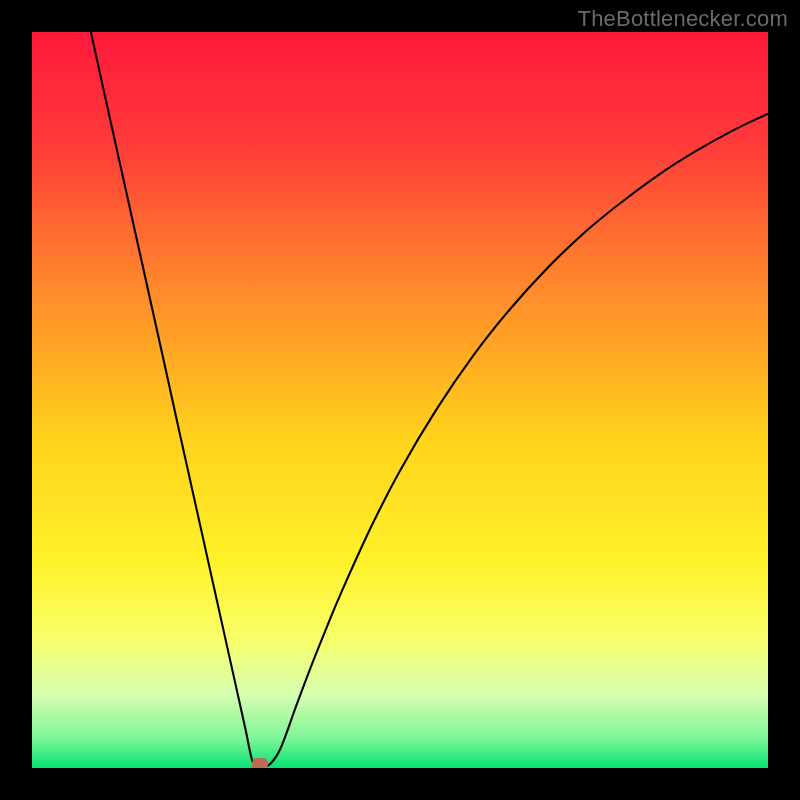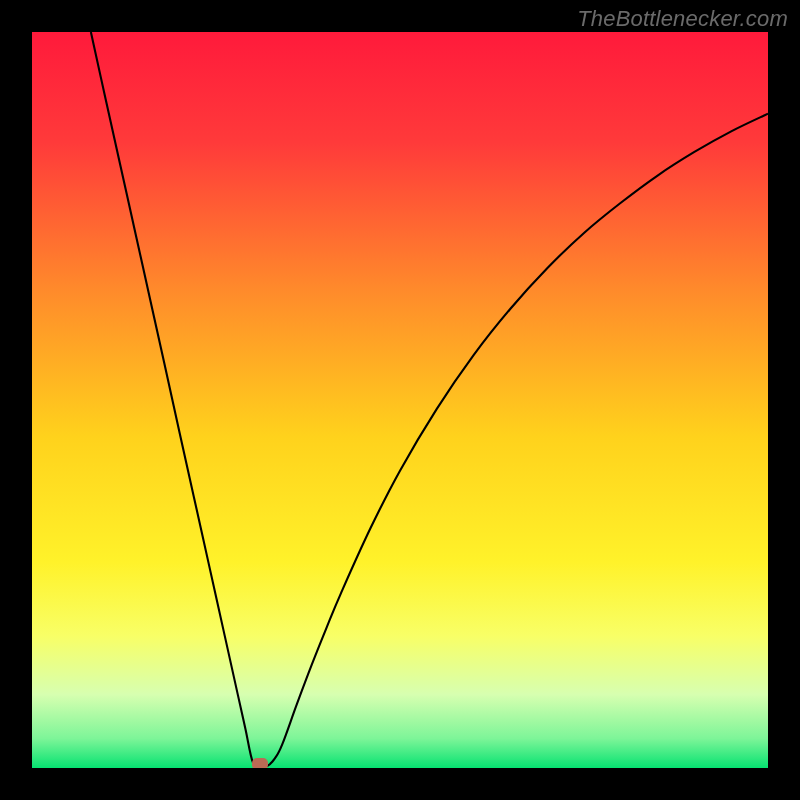--- a/index.html
+++ b/index.html
@@ -29,21 +29,20 @@
     inset: 0;
   }
   .watermark {
     position: absolute;
     top: 6px;
     right: 12px;
     color: #6a6a6a;
     font-size: 22px;
     letter-spacing: 0.2px;
     user-select: none;
-    font-style: italic;
   }
   svg.curve {
     position: absolute;
     inset: 0;
   }
   .marker {
     position: absolute;
     width: 16px;
     height: 12px;
     border-radius: 5px;

